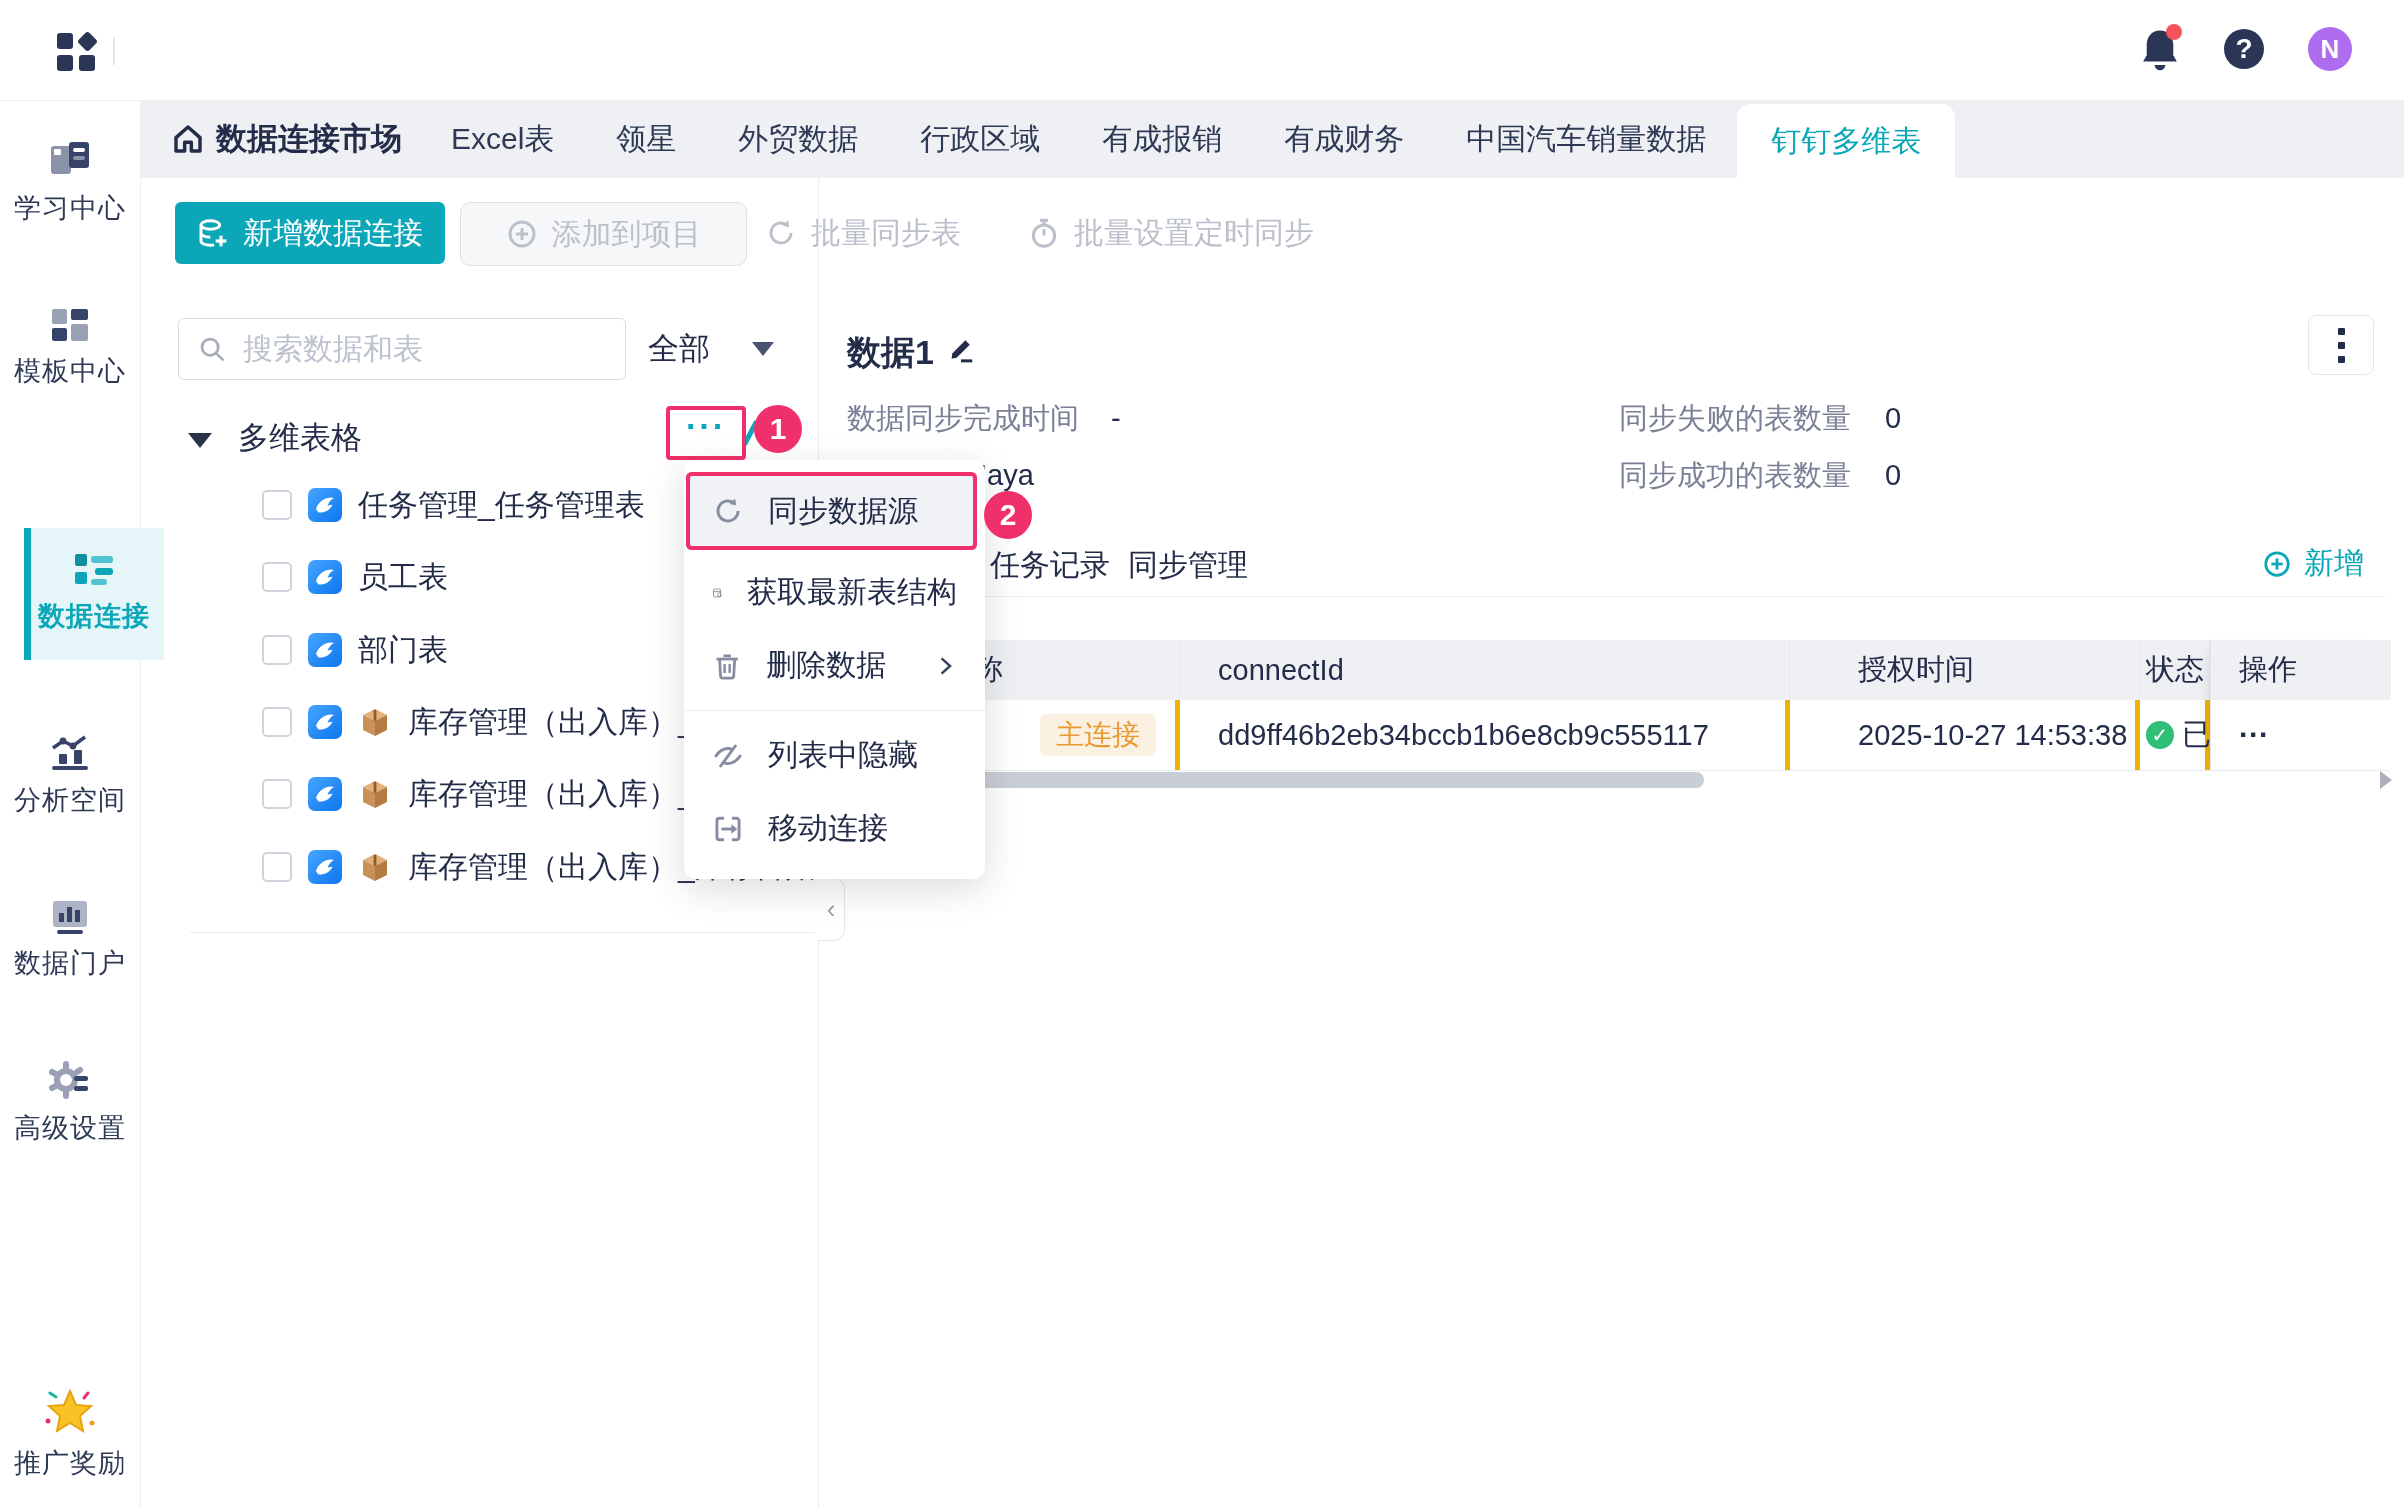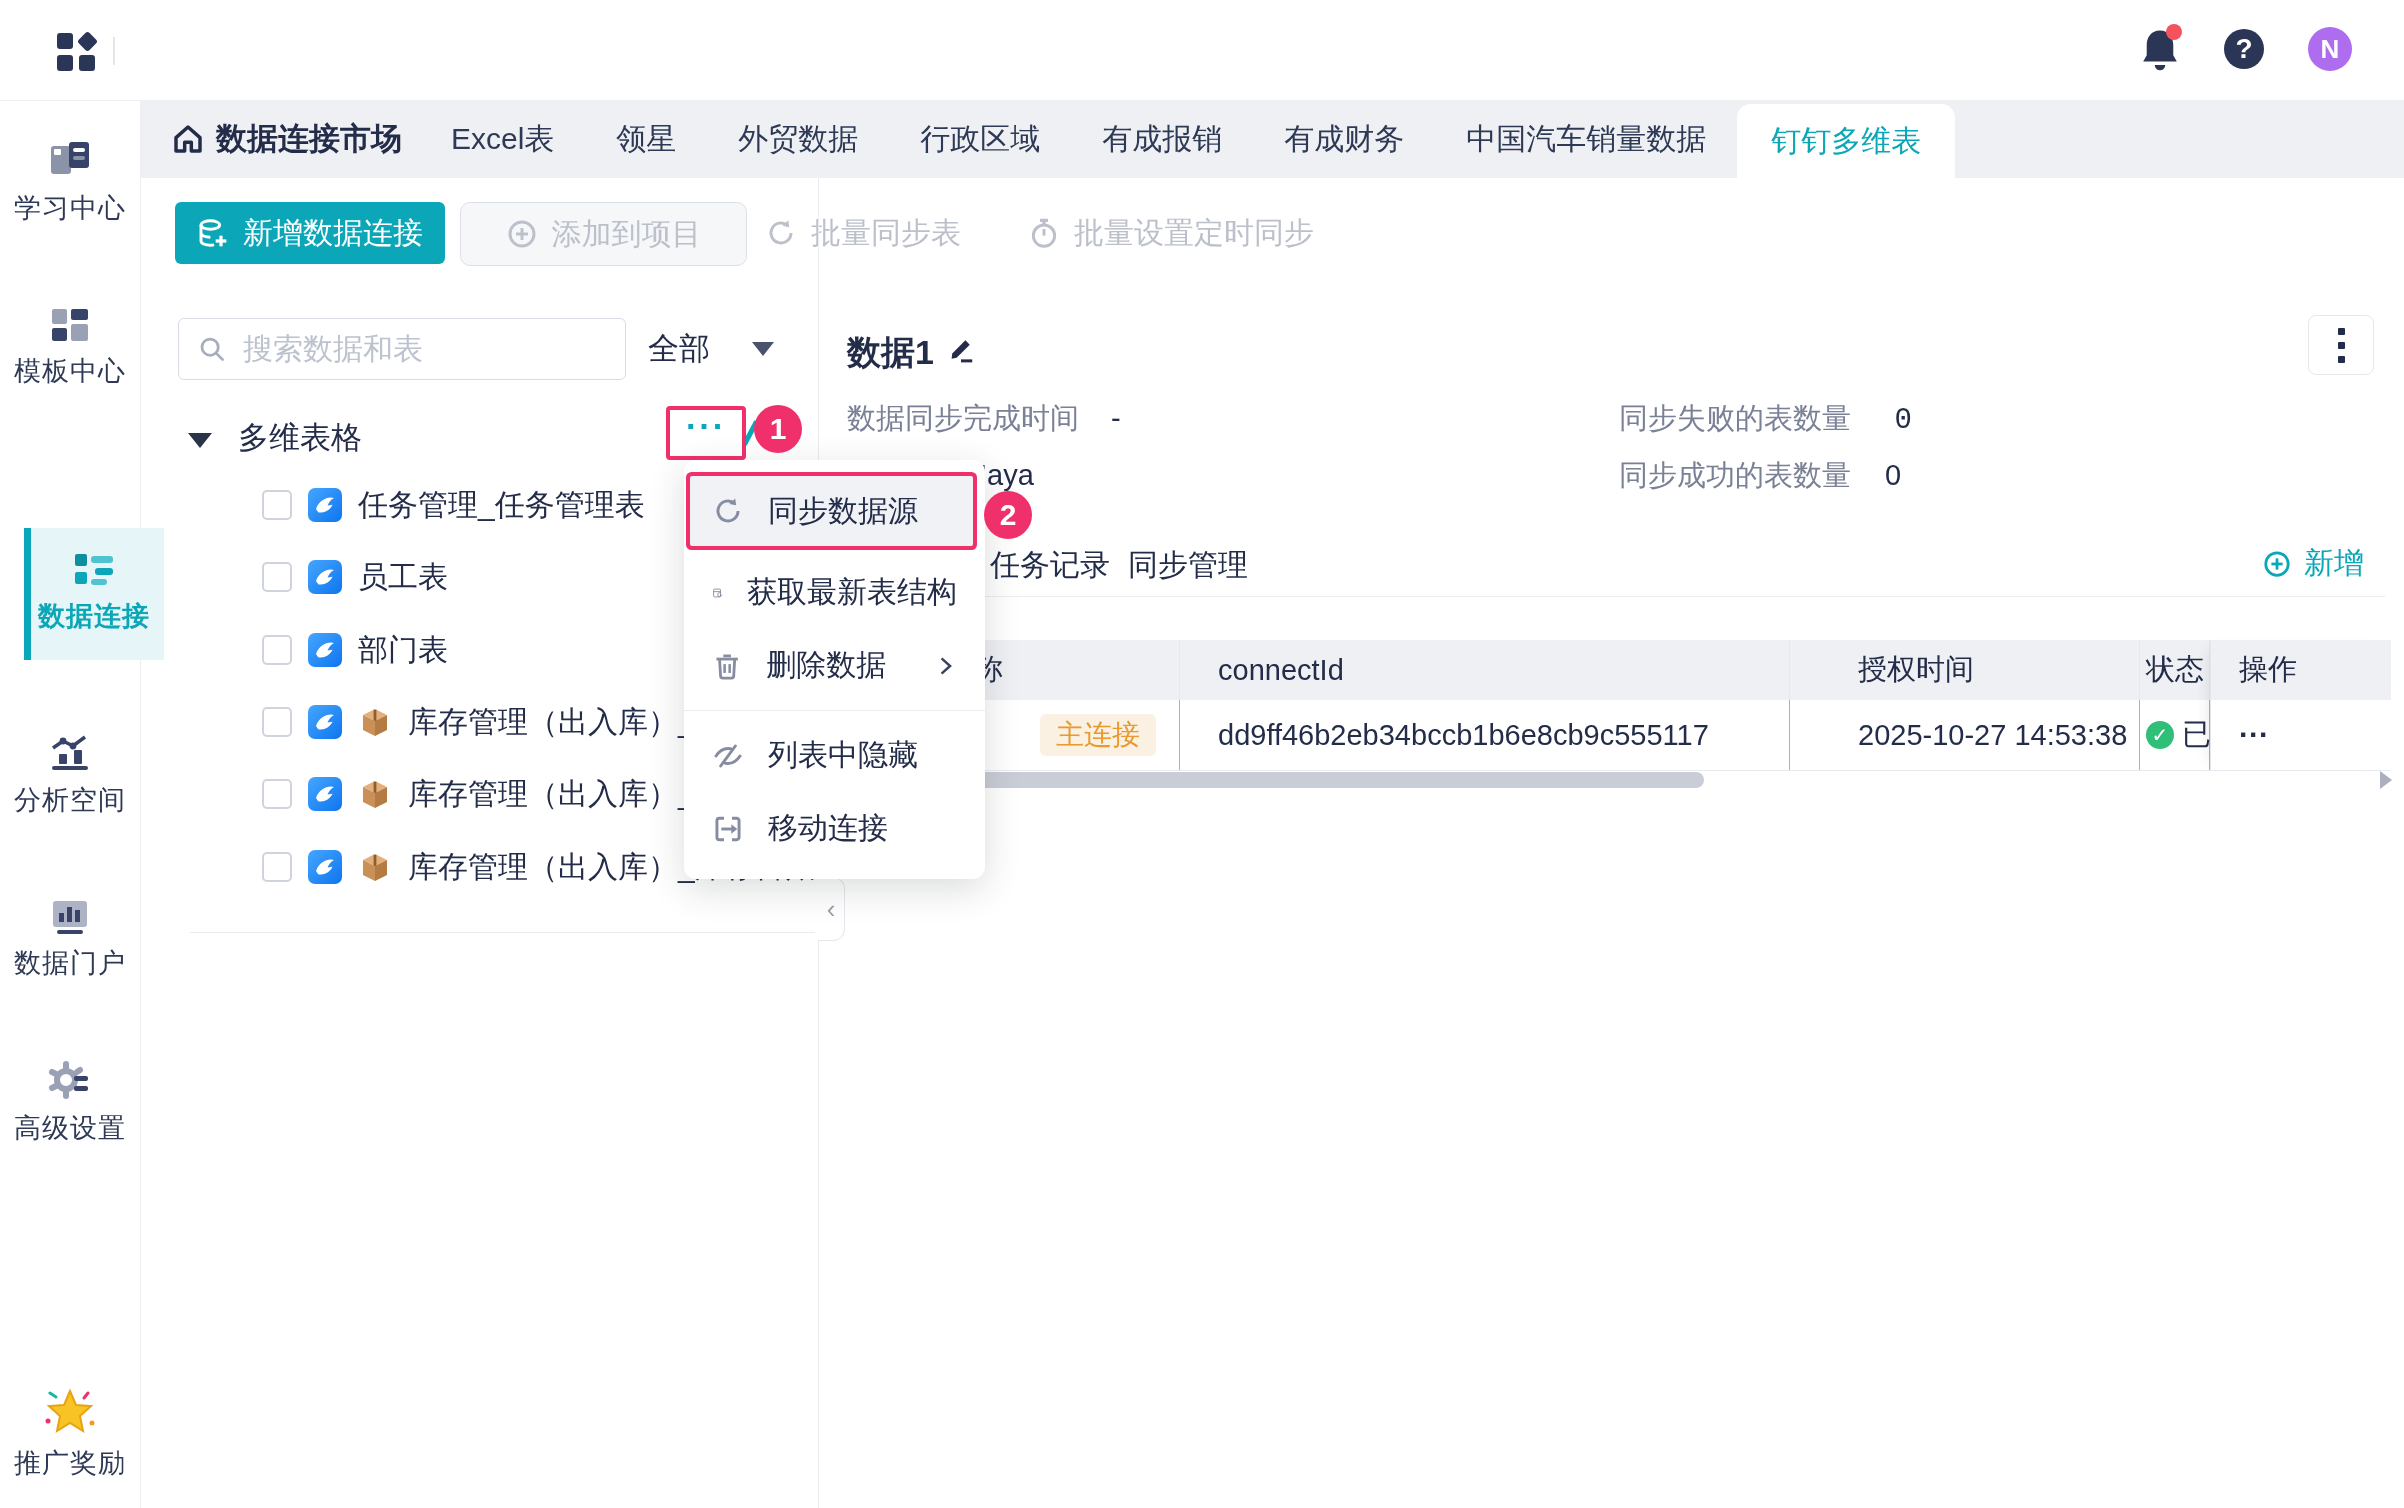--- a/index.html
+++ b/index.html
@@ -76,21 +76,21 @@
   .flabel{color:#7A8196;} .fvalue{color:#232C49;}
   .subtab{position:absolute;top:545px;font-size:30px;color:#232C49;cursor:pointer;white-space:nowrap;}
   .addbtn{position:absolute;left:2262px;top:543px;display:flex;align-items:center;gap:12px;color:#0BA7B8;font-size:30px;cursor:pointer;}
   .hdiv2{position:absolute;left:845px;top:596px;width:1540px;height:1px;background:#EAECF1;}
 
   
   .table{position:absolute;left:845px;top:640px;width:1545px;}
   .thead{display:flex;height:60px;background:#EEF0F3;align-items:center;font-size:29px;color:#232C49;}
   .th{box-sizing:border-box;height:60px;display:flex;align-items:center;border-right:1px solid #E6E8ED;}
   .trowb{display:flex;height:70px;background:#fff;align-items:center;border-bottom:1px solid #E9EBF0;font-size:29px;color:#232C49;}
-  .td{box-sizing:border-box;height:70px;display:flex;align-items:center;border-right:1px solid #eab308;overflow:visible;white-space:nowrap;}
+  .td{box-sizing:border-box;height:70px;display:flex;align-items:center;border-right:5px solid #eab308;overflow:visible;white-space:nowrap;}
   .c1{width:335px;} .c2{width:610px;padding-left:38px;} .c3{width:350px;padding-left:68px;} .c4{width:70px;padding-left:6px;}
   .tag{margin-left:195px;height:42px;padding:0 16px;background:#FBF1E3;color:#E8992F;font-size:28px;border-radius:6px;
     display:flex;align-items:center;}
   .check{width:28px;height:28px;border-radius:50%;background:#2FBF77;color:#fff;font-size:20px;font-weight:bold;
     display:flex;align-items:center;justify-content:center;margin-right:8px;flex:0 0 auto;}
   .opscol{position:absolute;left:1365px;top:0;width:180px;height:130px;z-index:5;box-shadow:-10px 0 14px -10px rgba(40,45,60,.12);border-left:1px solid #E4E6EB;}
   .opscol .oh{height:60px;background:#EEF0F3;display:flex;align-items:center;padding-left:28px;font-size:29px;color:#232C49;box-sizing:border-box;}
   .opscol .ob{height:70px;background:#fff;display:flex;align-items:center;padding-left:28px;font-size:30px;font-weight:bold;color:#232C49;cursor:pointer;box-sizing:border-box;}
   .hscroll{position:absolute;left:952px;top:772px;width:752px;height:16px;border-radius:8px;background:#C9CDD5;cursor:pointer;}
   .harrow{position:absolute;left:2380px;top:771px;width:0;height:0;border-top:9px solid transparent;border-bottom:9px solid transparent;
@@ -392,21 +392,21 @@
     </div>
 
   <div class="frow" style="left:847px;top:399px;">
     <span class="flabel">数据同步完成时间</span>
     <span class="fvalue" style="margin-left:24px;">-</span>
   </div>
   <div class="frow" style="left:847px;top:456px;">
     <span class="flabel">管理员</span>
     <span class="fvalue" style="margin-left:24px;">Naya</span>
   </div>
-  <div class="frow" style="left:1619px;top:399px;font-family:Liberation Mono, monospace;">
+  <div class="frow" style="left:1619px;top:399px;">
     <span class="flabel">同步失败的表数量</span>
     <span class="fvalue" style="margin-left:26px;">0</span>
   </div>
   <div class="frow" style="left:1619px;top:456px;">
     <span class="flabel">同步成功的表数量</span>
     <span class="fvalue" style="margin-left:26px;">0</span>
   </div>
 
   <div class="subtab" style="left:990px;">任务记录</div>
   <div class="subtab" style="left:1128px;">同步管理</div>

